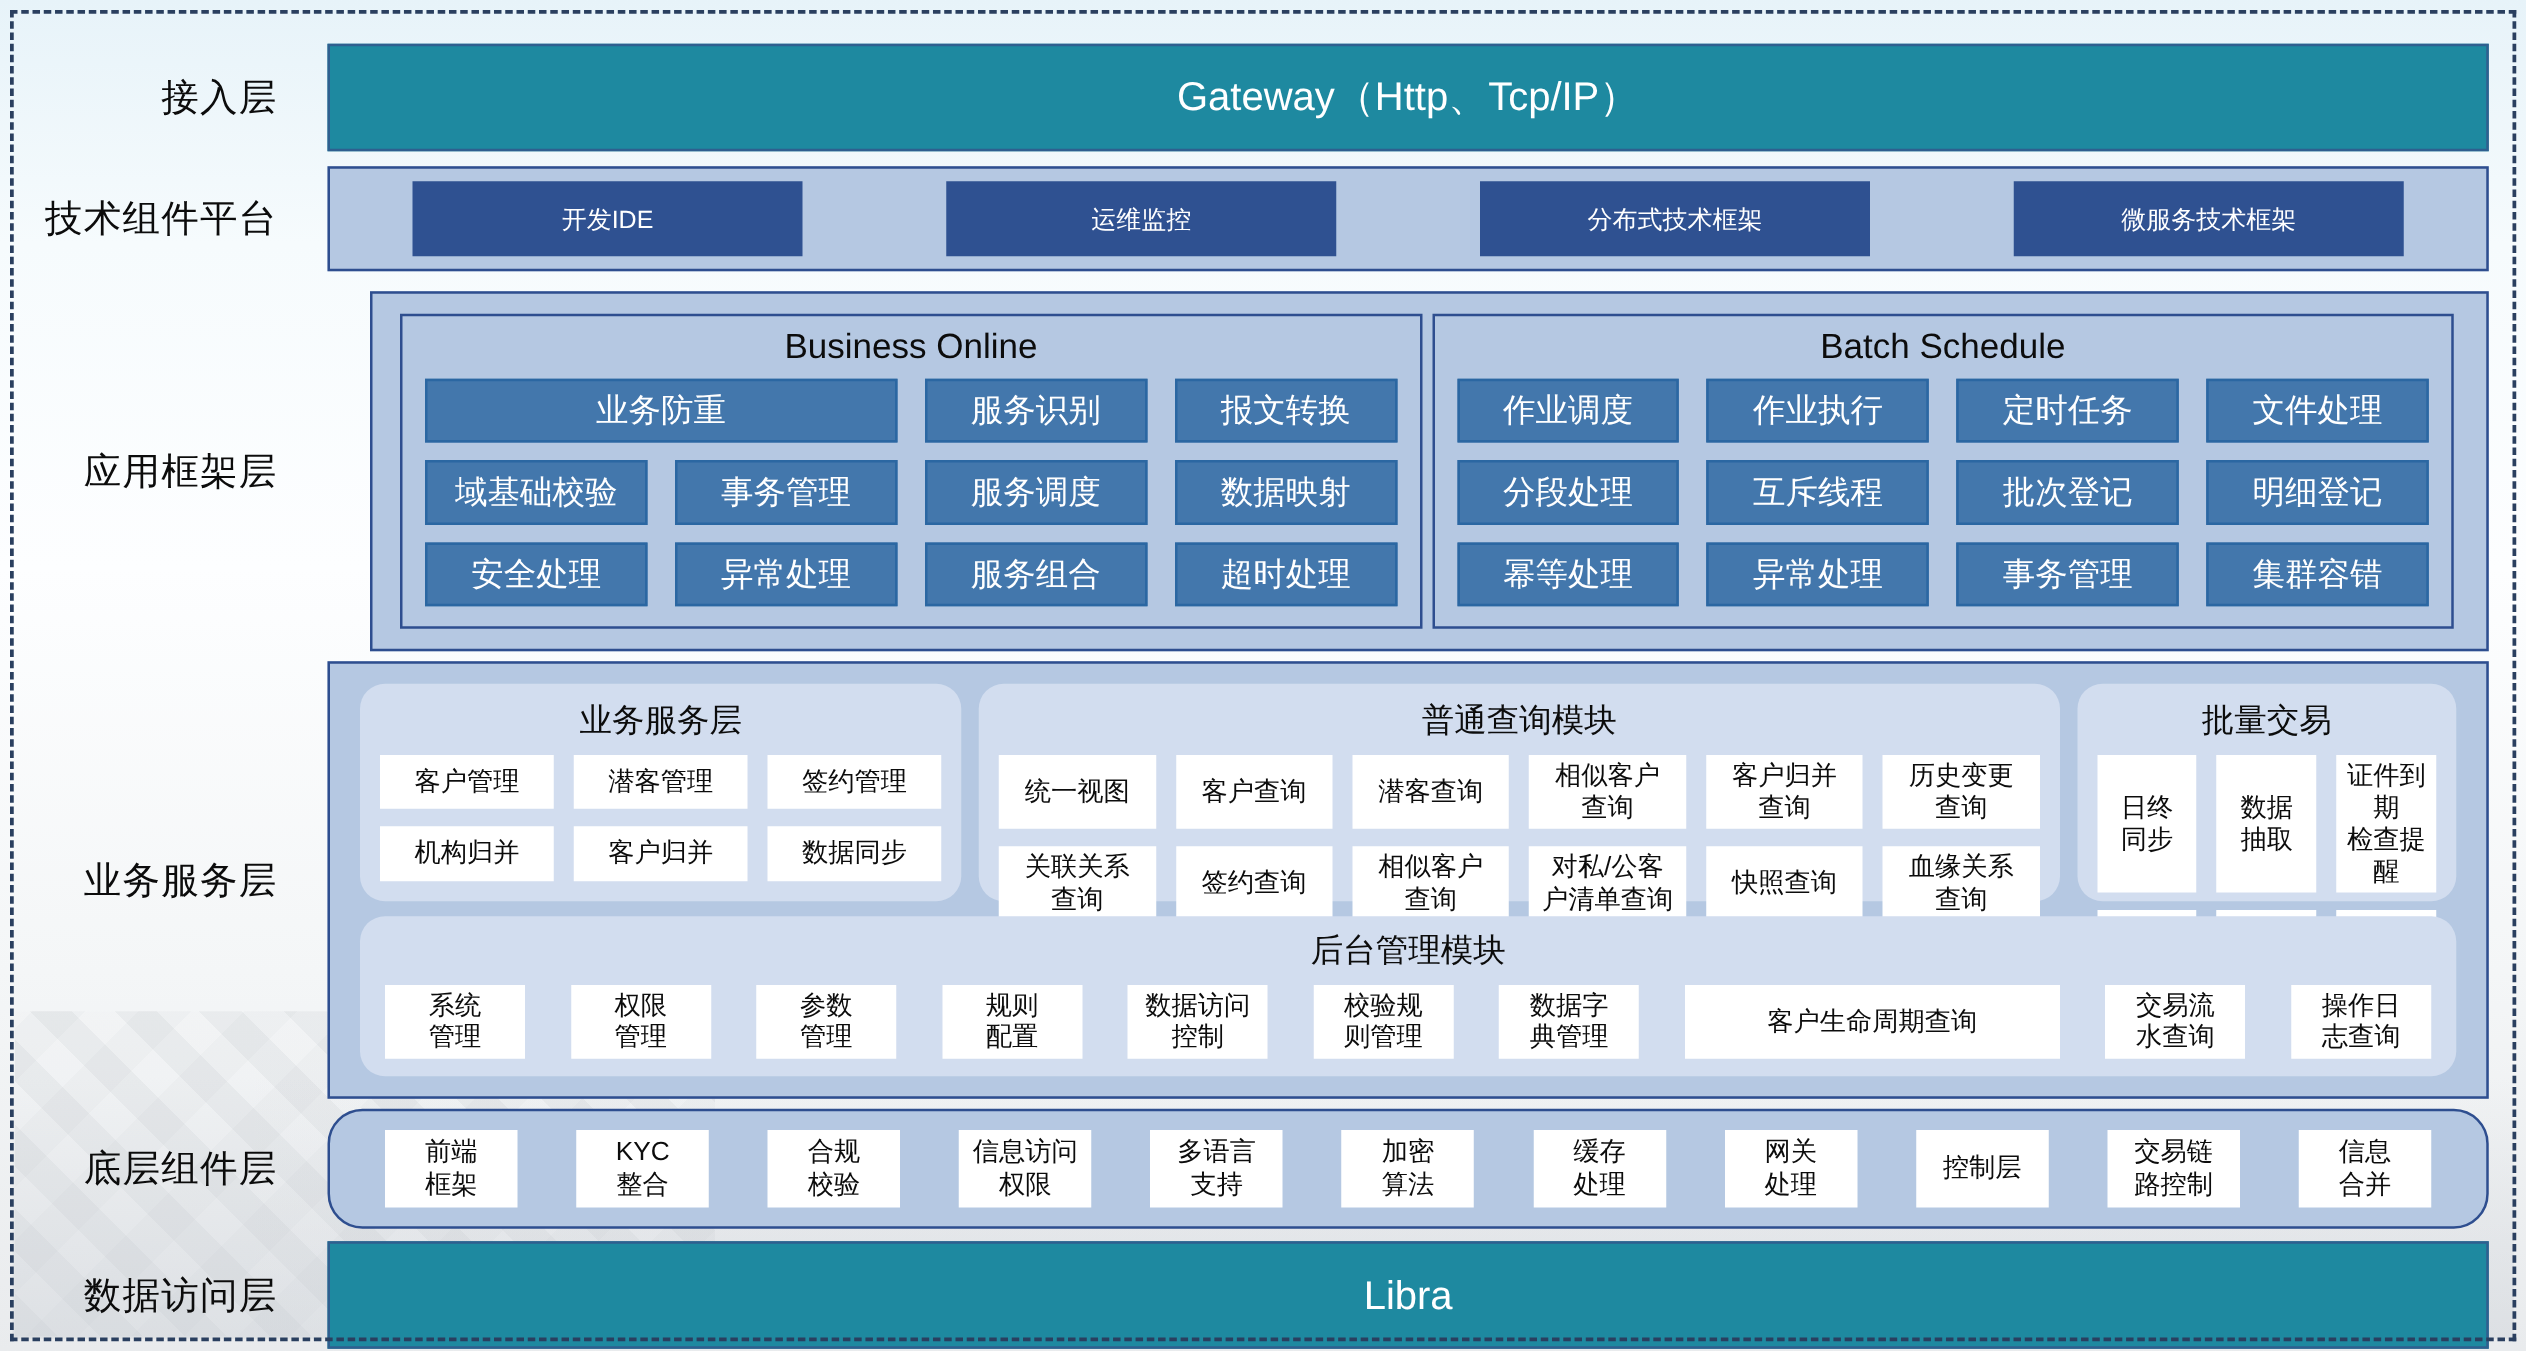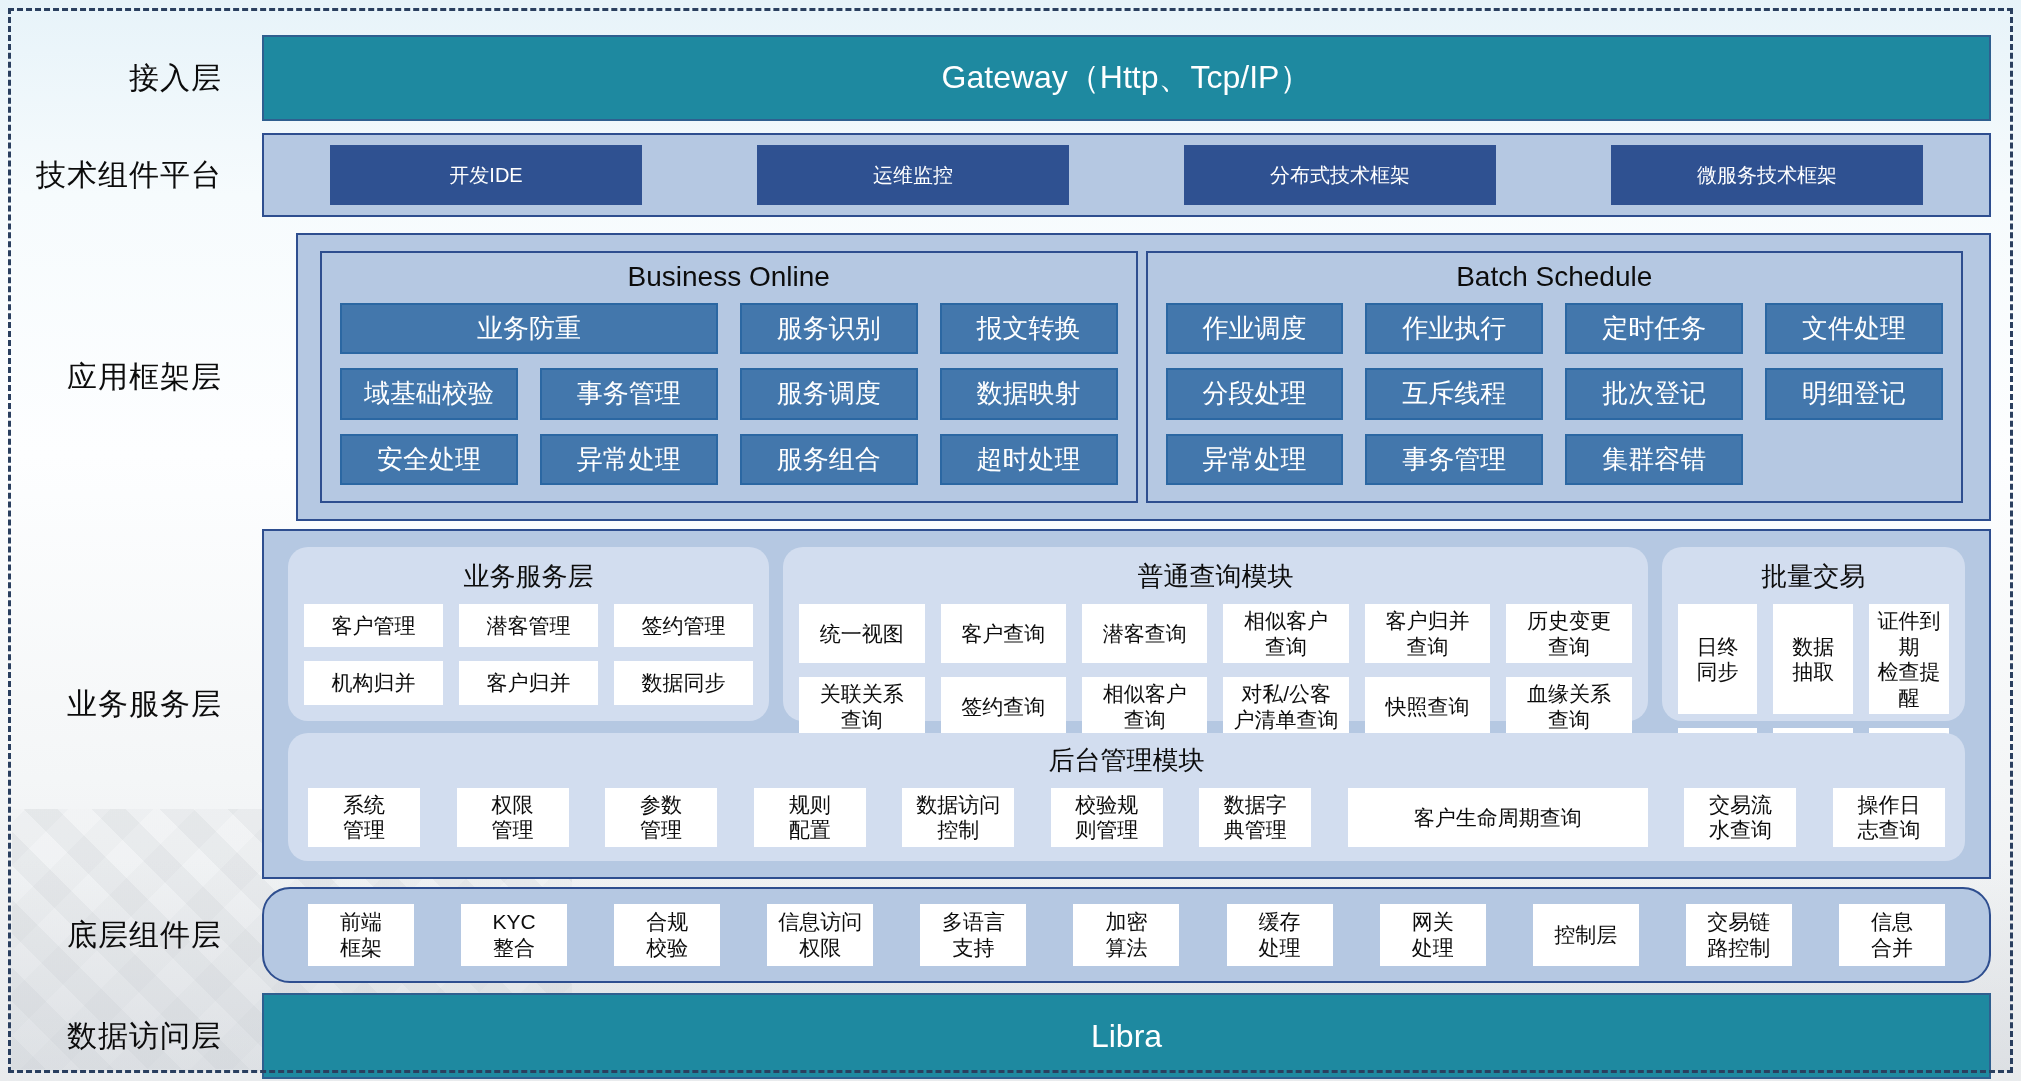--- a/index.html
+++ b/index.html
@@ -159,20 +159,21 @@
           <div class="fw-title">Batch Schedule</div>
           <div class="fw-grid">
             <div class="blue-btn">作业调度</div>
             <div class="blue-btn">作业执行</div>
             <div class="blue-btn">定时任务</div>
             <div class="blue-btn">文件处理</div>
             <div class="blue-btn">分段处理</div>
             <div class="blue-btn">互斥线程</div>
             <div class="blue-btn">批次登记</div>
             <div class="blue-btn">明细登记</div>
+            <div class="blue-btn">幂等处理</div>
             <div class="blue-btn">异常处理</div>
             <div class="blue-btn">事务管理</div>
             <div class="blue-btn">集群容错</div>
           </div>
         </div>
 
       </div>
     </div>
 
     <div class="row row-business">

